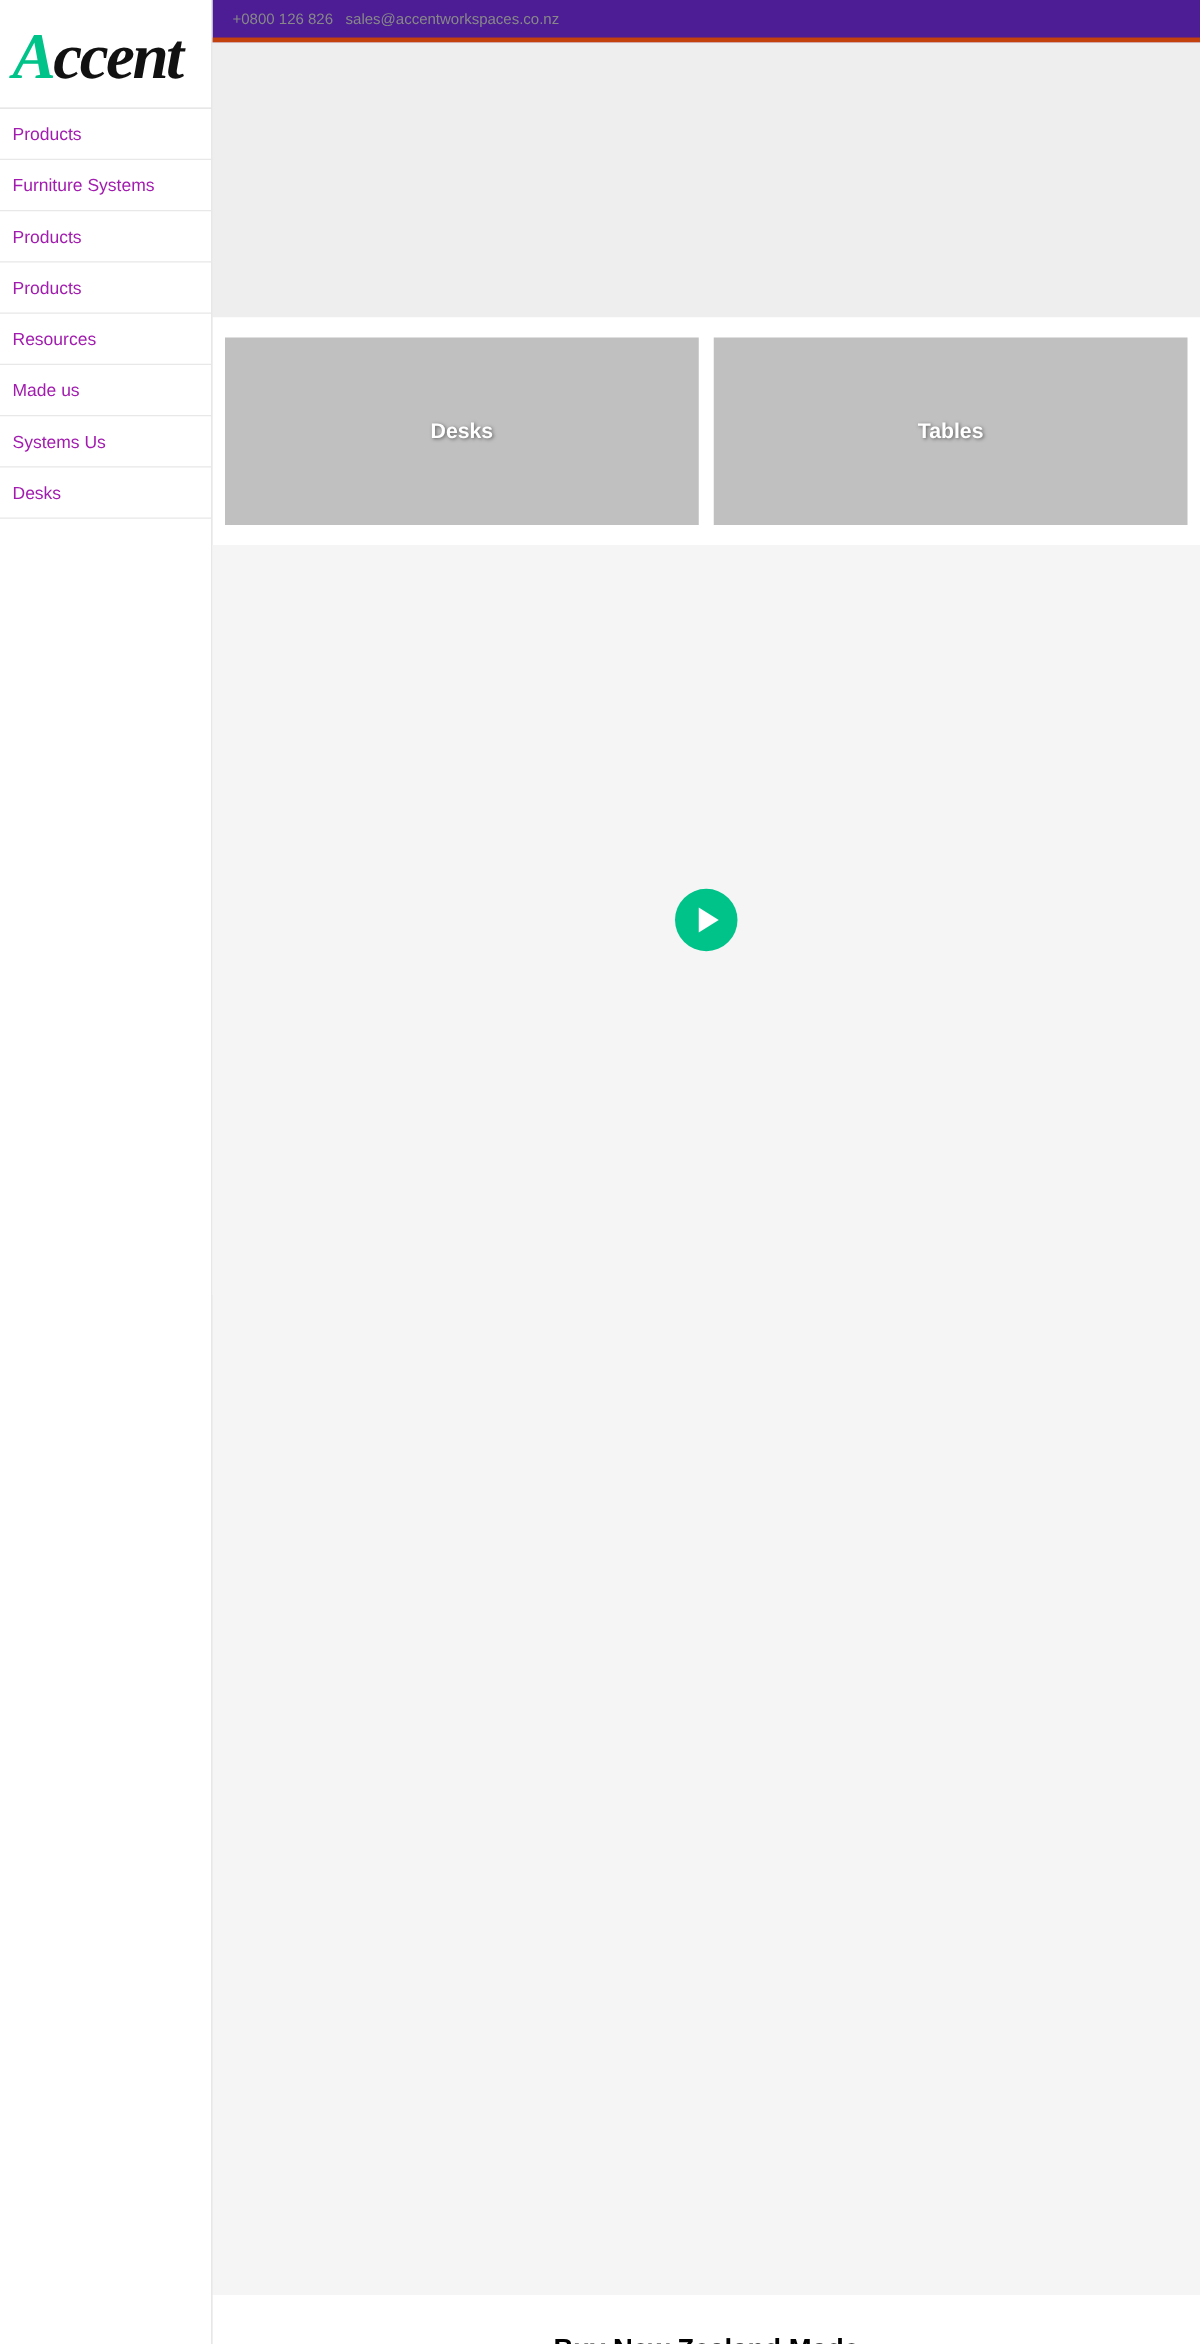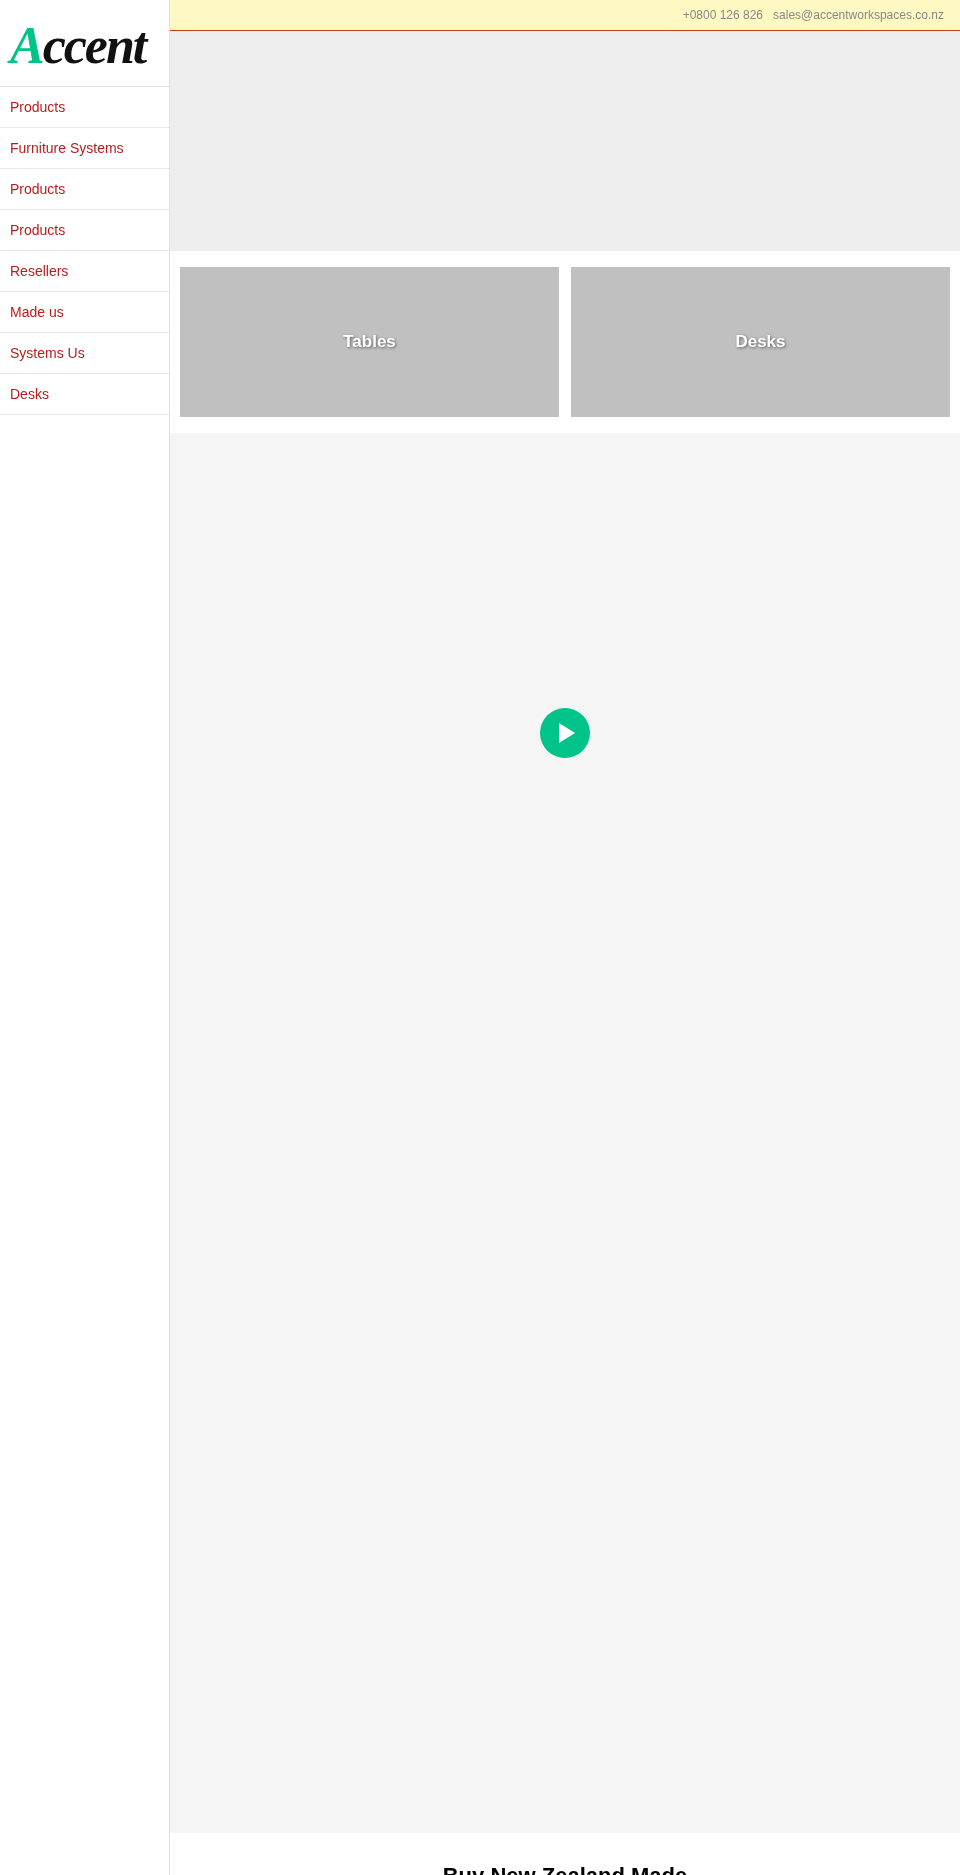--- a/index.html
+++ b/index.html
@@ -26,41 +26,40 @@
       line-height: 1;
       font-style: italic;
     }
     .logo-accent {
       color: #00c389;
     }
     .sidebar-nav-item {
       display: block;
       padding: 12px 10px;
       font-size: 14px;
-      color: #b91c1c;
+      color: #a21caf;
       text-decoration: none;
       border-bottom: 1px solid #e8e8e8;
       cursor: pointer;
     }
 
     
     #main {
       flex: 1;
       display: flex;
       flex-direction: column;
     }
 
     
     .top-bar {
-      background: #fef9c3;
+      background: #4c1d95;
       padding: 8px 16px;
       font-size: 12px;
       color: #888;
-      border-bottom: 1px solid #c2410c;
-      text-align: right;
+      border-bottom: 4px solid #c2410c;
     }
 
     
     .hero-banner {
       background: #eeeeee;
       height: 220px;
       width: 100%;
     }
 
     
@@ -140,43 +139,43 @@
   <div class="sidebar-logo">
     <div class="logo-text">
       <span class="logo-accent">A</span><span>ccent</span>
     </div>
   </div>
   <nav>
     <a class="sidebar-nav-item">Products</a>
     <a class="sidebar-nav-item">Furniture Systems</a>
     <a class="sidebar-nav-item">Products</a>
     <a class="sidebar-nav-item">Products</a>
-    <a class="sidebar-nav-item">Resellers</a>
+    <a class="sidebar-nav-item">Resources</a>
     <a class="sidebar-nav-item">Made us</a>
     <a class="sidebar-nav-item">Systems Us</a>
     <a class="sidebar-nav-item">Desks</a>
   </nav>
 </div>
 
 <div id="main">
 
   <div class="top-bar">
     <span>+0800 126 826</span>
     &nbsp;
     <span>sales@accentworkspaces.co.nz</span>
   </div>
 
   <div class="hero-banner"></div>
 
   <div class="category-tiles">
     <div class="category-tile">
-      <span class="category-tile-label">Tables</span>
+      <span class="category-tile-label">Desks</span>
     </div>
     <div class="category-tile">
-      <span class="category-tile-label">Desks</span>
+      <span class="category-tile-label">Tables</span>
     </div>
   </div>
 
   <div class="video-section">
     <div class="play-button">
       <div class="play-icon"></div>
     </div>
   </div>
 
   <div class="large-grey-section"></div>

